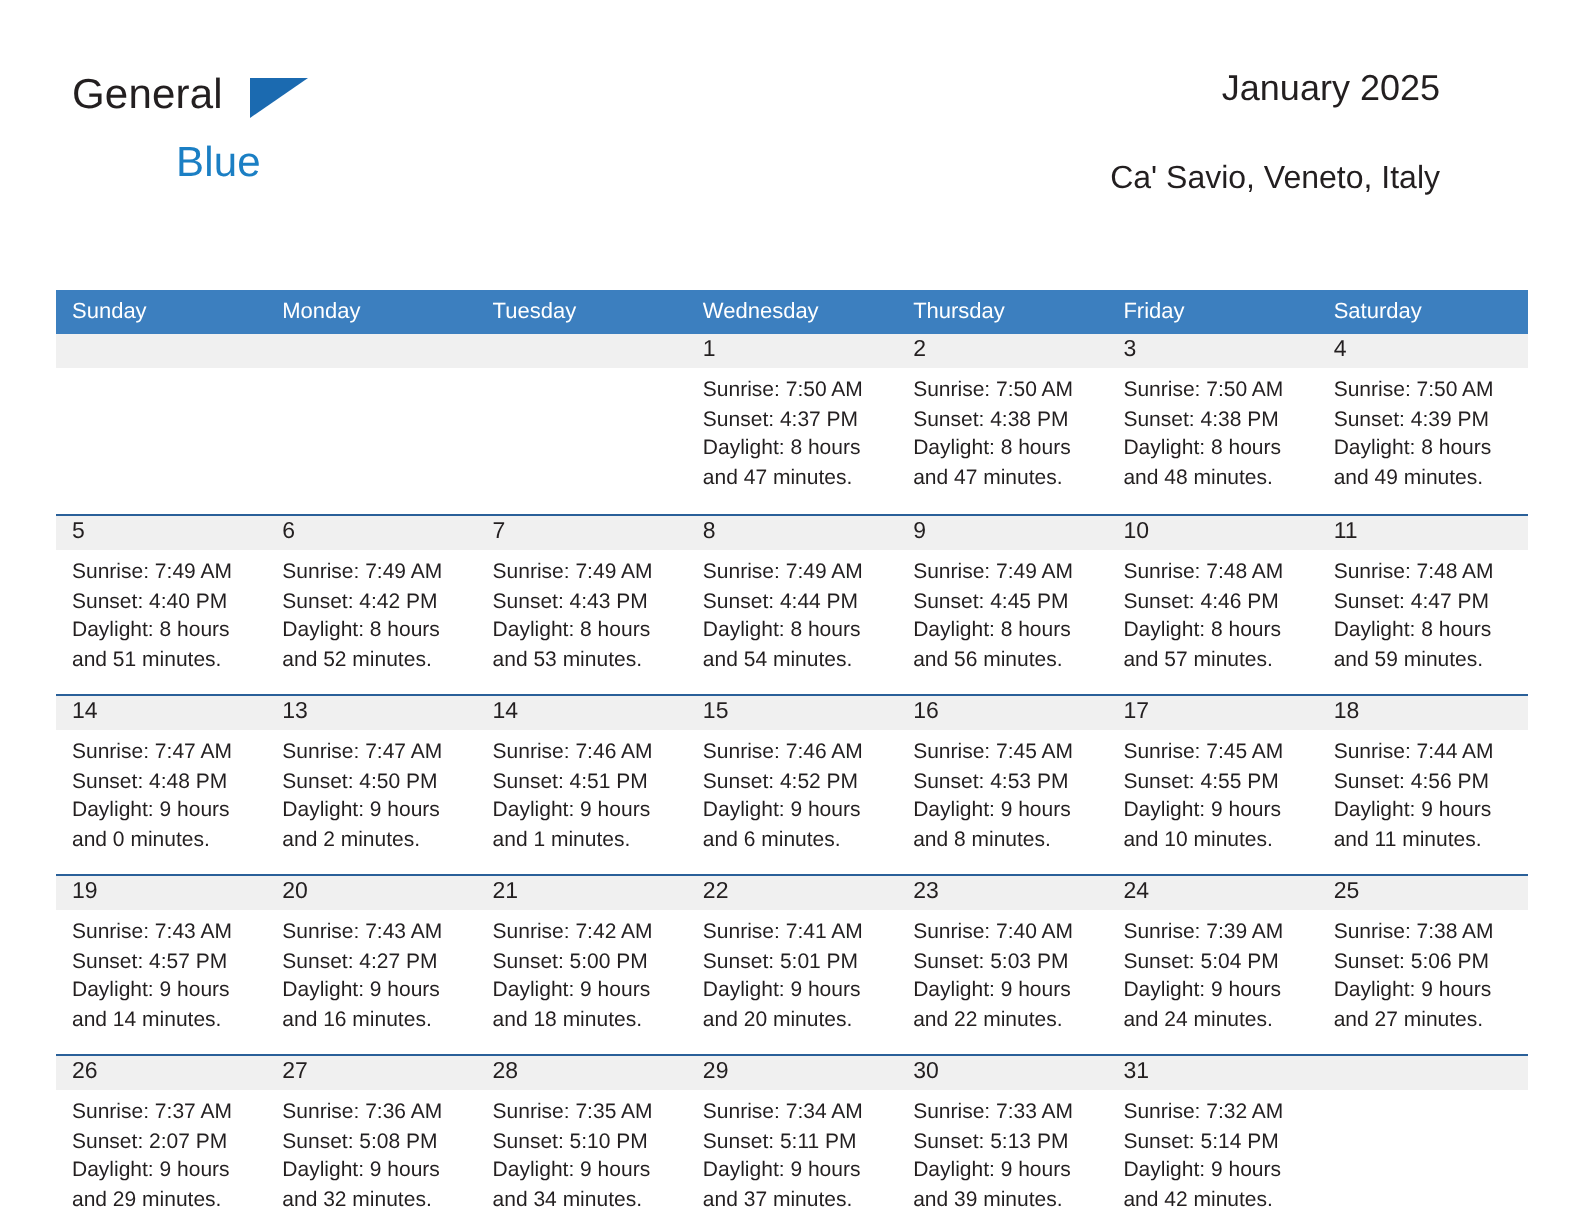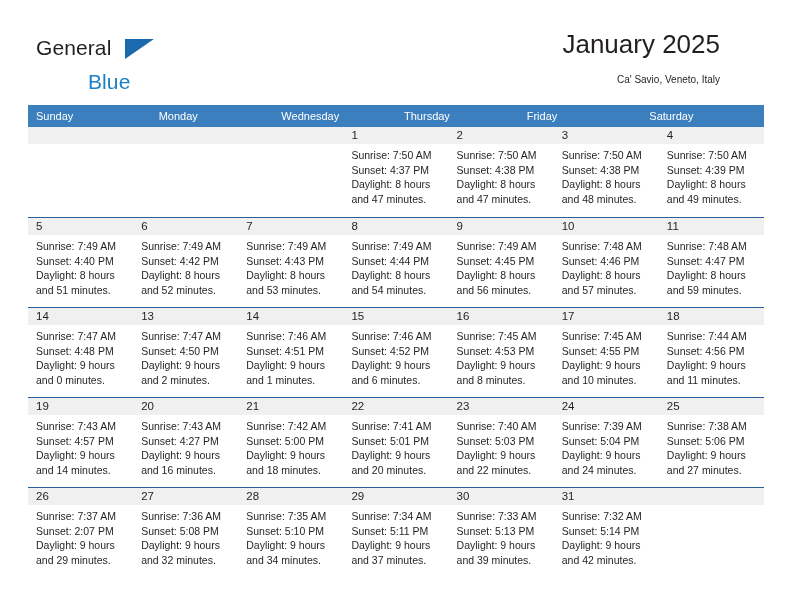--- a/index.html
+++ b/index.html
@@ -64,44 +64,45 @@
     border-left: 29px solid #1b6ab0;
     border-bottom: 20px solid transparent;
   }
   .title-block {
     position: absolute;
     right: 0;
     top: 0;
     text-align: right;
   }
   .cal-title {
-    font-size: 26px;
+    font-size: 18px;
     color: #231f20;
     line-height: 32px;
     white-space: nowrap;
   }
   .cal-subtitle {
-    font-size: 10px;
+    font-size: 16px;
     color: #231f20;
     line-height: 20px;
-    margin-top: 10px;
+    margin-top: 20px;
     white-space: nowrap;
   }
 
   
   .calendar {
     position: absolute;
     left: 28px;
     top: 105px;
     width: 736px;
   }
   .weekdays {
     display: flex;
     background: #3c7fbf;
     height: 22px;
+    margin-top: 40px;
   }
   .weekday {
     flex: 1 1 0;
     color: #ffffff;
     font-size: 11px;
     line-height: 22px;
     padding-left: 8px;
     box-sizing: border-box;
     white-space: nowrap;
   }
@@ -164,20 +165,21 @@
       <div class="cal-title">January 2025</div>
       <div class="cal-subtitle">Ca' Savio, Veneto, Italy</div>
     </div>
 
   </div>
 
   <div class="calendar">
     <div class="weekdays" id="weekday-row">
         <div class="weekday">Sunday</div>
         <div class="weekday">Monday</div>
+        <div class="weekday">Tuesday</div>
         <div class="weekday">Wednesday</div>
         <div class="weekday">Thursday</div>
         <div class="weekday">Friday</div>
         <div class="weekday">Saturday</div>
       </div>
     <div id="weeks-container">
         <div class="week">
           <div class="week-shade"></div>
           <div class="day">
             <div class="day-num"></div>

